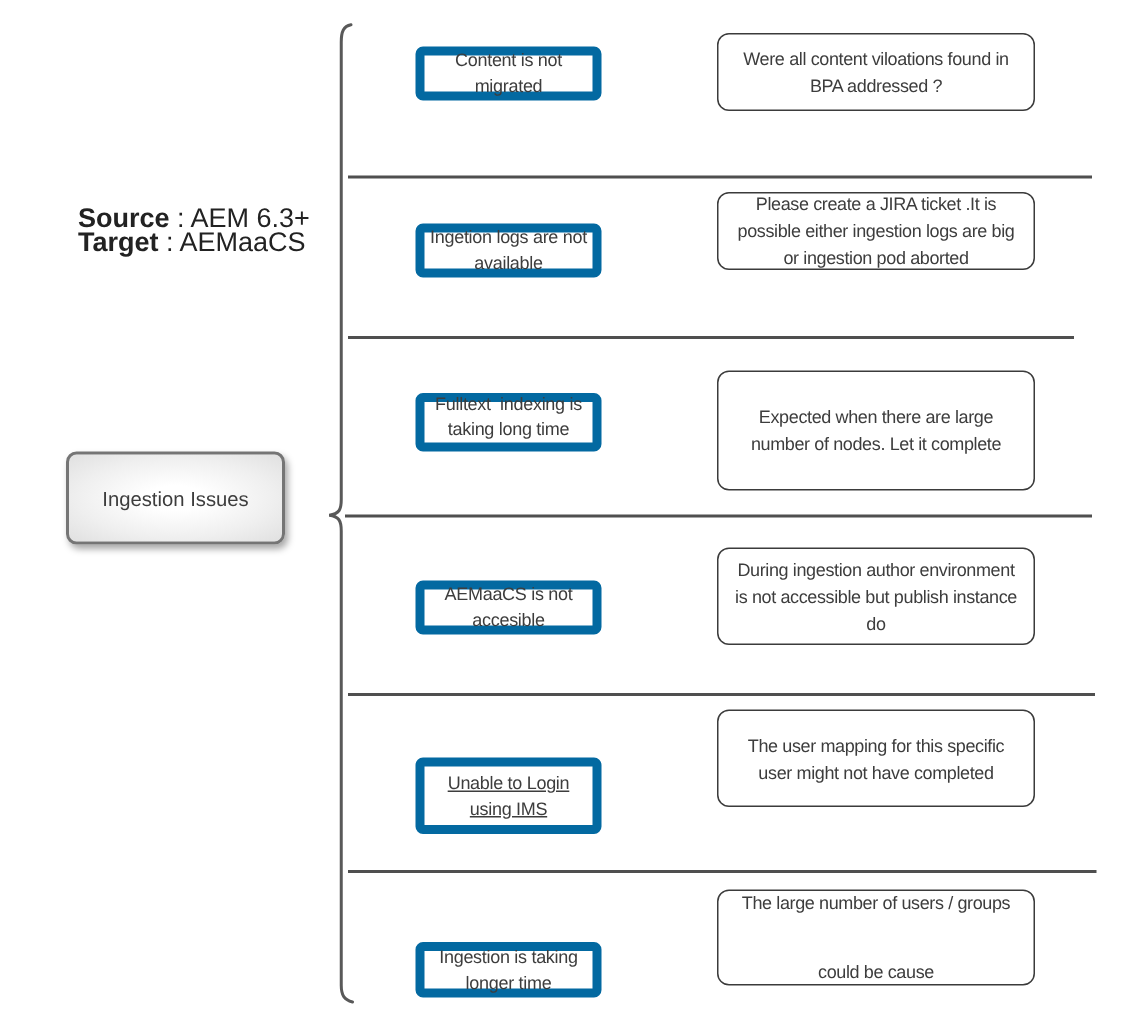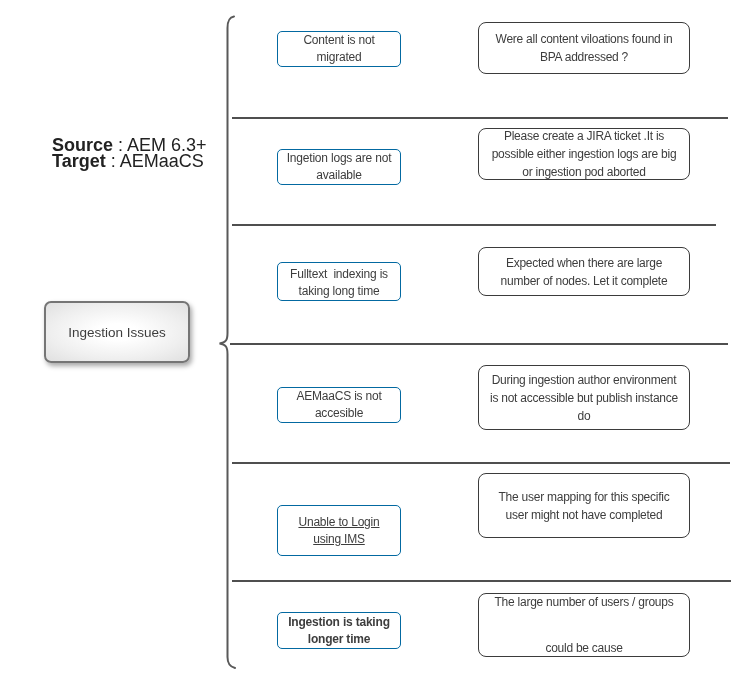--- a/index.html
+++ b/index.html
@@ -46,21 +46,21 @@
     align-items: center;
     justify-content: center;
     font-size: 13.5px;
     color: #3d3d3d;
   }
   .issue-box {
     position: absolute;
     left: 277px;
     width: 124px;
     box-sizing: border-box;
-    border: 1px solid #0369a1;
+    border: 6px solid #0369a1;
     border-radius: 5px;
     background: #ffffff;
     display: flex;
     flex-direction: column;
     align-items: center;
     justify-content: center;
     font-size: 12px;
     letter-spacing: -0.2px;
     line-height: 17px;
     color: #3d3d3d;
@@ -87,24 +87,24 @@
   .issue-box span, .res-box span {
     display: block;
     white-space: pre;
   }
   
   .issue-r1 { top: 31px;  height: 36px; }
   .issue-r2 { top: 149px; height: 36px; }
   .issue-r3 { top: 262px; height: 39px; justify-content: flex-end; }
   .issue-r4 { top: 387px; height: 36px; }
   .issue-r5 { top: 505px; height: 51px; text-decoration: underline; }
-  .issue-r6 { top: 612px; height: 37px; font-weight: bold; }
+  .issue-r6 { top: 628px; height: 37px; }
   .res-r1 { top: 22px;  height: 52px; }
   .res-r2 { top: 128px; height: 52px; }
-  .res-r3 { top: 247px; height: 49px; }
+  .res-r3 { top: 247px; height: 80px; }
   .res-r4 { top: 365px; height: 65px; }
   .res-r5 { top: 473px; height: 65px; }
   .res-r6 { top: 593px; height: 64px; gap: 28px; }
 </style>
 </head>
 <body>
 
 <div class="canvas">
 
   <svg class="connector-layer" viewBox="0 0 750 689" xmlns="http://www.w3.org/2000/svg">

